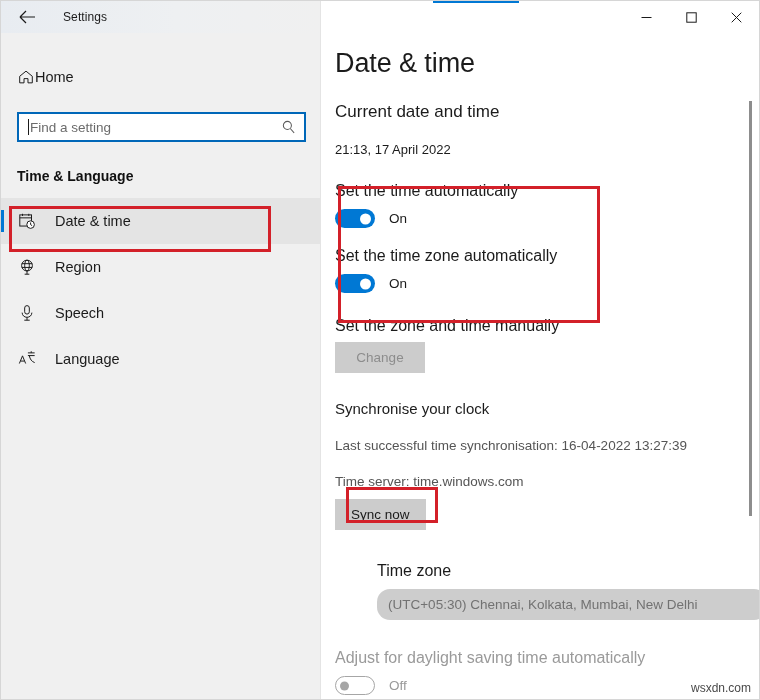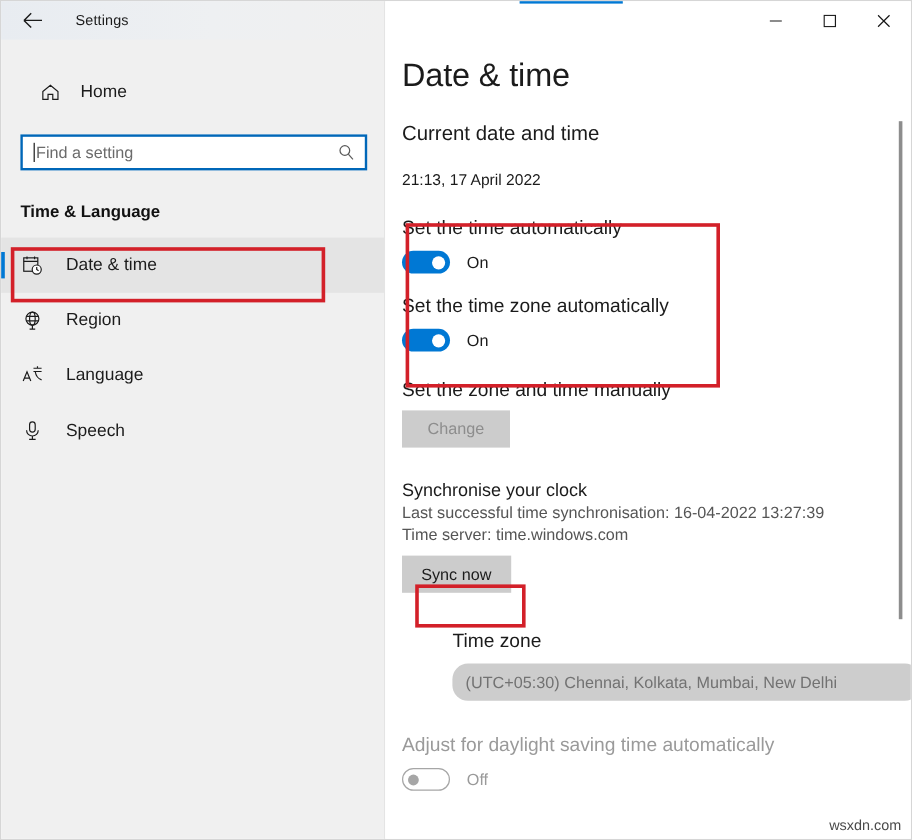--- a/index.html
+++ b/index.html
@@ -44,22 +44,21 @@
     color: #1b1b1b;
     margin-left: 20px;
     letter-spacing: .1px;
   }
 
   .home-row {
     display: flex;
     align-items: center;
     height: 34px;
     margin-top: 27px;
-    padding-left: 32px;
-    gap: 16px;
+    padding-left: 16px;
   }
   .home-icon { width: 18px; height: 18px; color: #1b1b1b; display:block; }
   .home-label { font-size: 14.5px; color: #1b1b1b; }
 
   .search-wrap {
     margin: 18px 14px 4px 16px;
     height: 30px;
     position: relative;
     background: #ffffff;
     border: 2px solid #0067b8;
@@ -217,21 +216,21 @@
   }
   .btn.disabled { color: #8d8d8d; }
 
   .sync-head {
     font-size: 15px;
     color: #1b1b1b;
   }
   .sync-line {
     font-size: 13.5px;
     color: #555555;
-    margin-top: 3px;
+    margin-top: 21px;
   }
 
   .tz-select {
     width: 390px;
     height: 31px;
     background: #cdcdcd;
     display: flex;
     align-items: center;
     padding-left: 11px;
     font-size: 13.5px;
@@ -324,35 +323,35 @@
             <ellipse cx="10" cy="8.4" rx="2.6" ry="6"></ellipse>
             <path d="M4.3 6.3h11.4M4.3 10.5h11.4M10 14.4v3.6M7.4 18h5.2"></path>
           </svg>
         </span>
         <span class="nav-label">Region</span>
       </div>
 
       <div class="nav-item">
         <span class="nav-icon">
           <svg width="18" height="18" viewBox="0 0 20 20" fill="none" stroke="#1b1b1b" stroke-width="1.1">
+            <rect x="7.4" y="1.8" width="5.2" height="9.4" rx="2.6"></rect>
+            <path d="M4.6 9.6c0 3 2.4 5.2 5.4 5.2s5.4-2.2 5.4-5.2M10 14.8V18M7 18h6"></path>
+          </svg>
+        </span>
+        <span class="nav-label">Speech</span>
+      </div>
+
+      <div class="nav-item">
+        <span class="nav-icon">
+          <svg width="18" height="18" viewBox="0 0 20 20" fill="none" stroke="#1b1b1b" stroke-width="1.1">
             <path d="M1.5 15L5 6.5L8.5 15M2.9 12.3h4.2"></path>
             <path d="M11 3.2h7.5M14.7 3.2V1.4M18.5 6.2h-7.5M12.6 6.2c.6 4 2.6 6.6 5.9 7.8"></path>
           </svg>
         </span>
         <span class="nav-label">Language</span>
-      </div>
-
-      <div class="nav-item">
-        <span class="nav-icon">
-          <svg width="18" height="18" viewBox="0 0 20 20" fill="none" stroke="#1b1b1b" stroke-width="1.1">
-            <rect x="7.4" y="1.8" width="5.2" height="9.4" rx="2.6"></rect>
-            <path d="M4.6 9.6c0 3 2.4 5.2 5.4 5.2s5.4-2.2 5.4-5.2M10 14.8V18M7 18h6"></path>
-          </svg>
-        </span>
-        <span class="nav-label">Speech</span>
       </div>
 
     </div>
 
     <div class="redbox" style="left:8px; top:205px; width:262px; height:46px;"></div>
   </div>
 
   <div class="accent-strip"></div>
   <div class="winbtns">
     <div class="winbtn">

